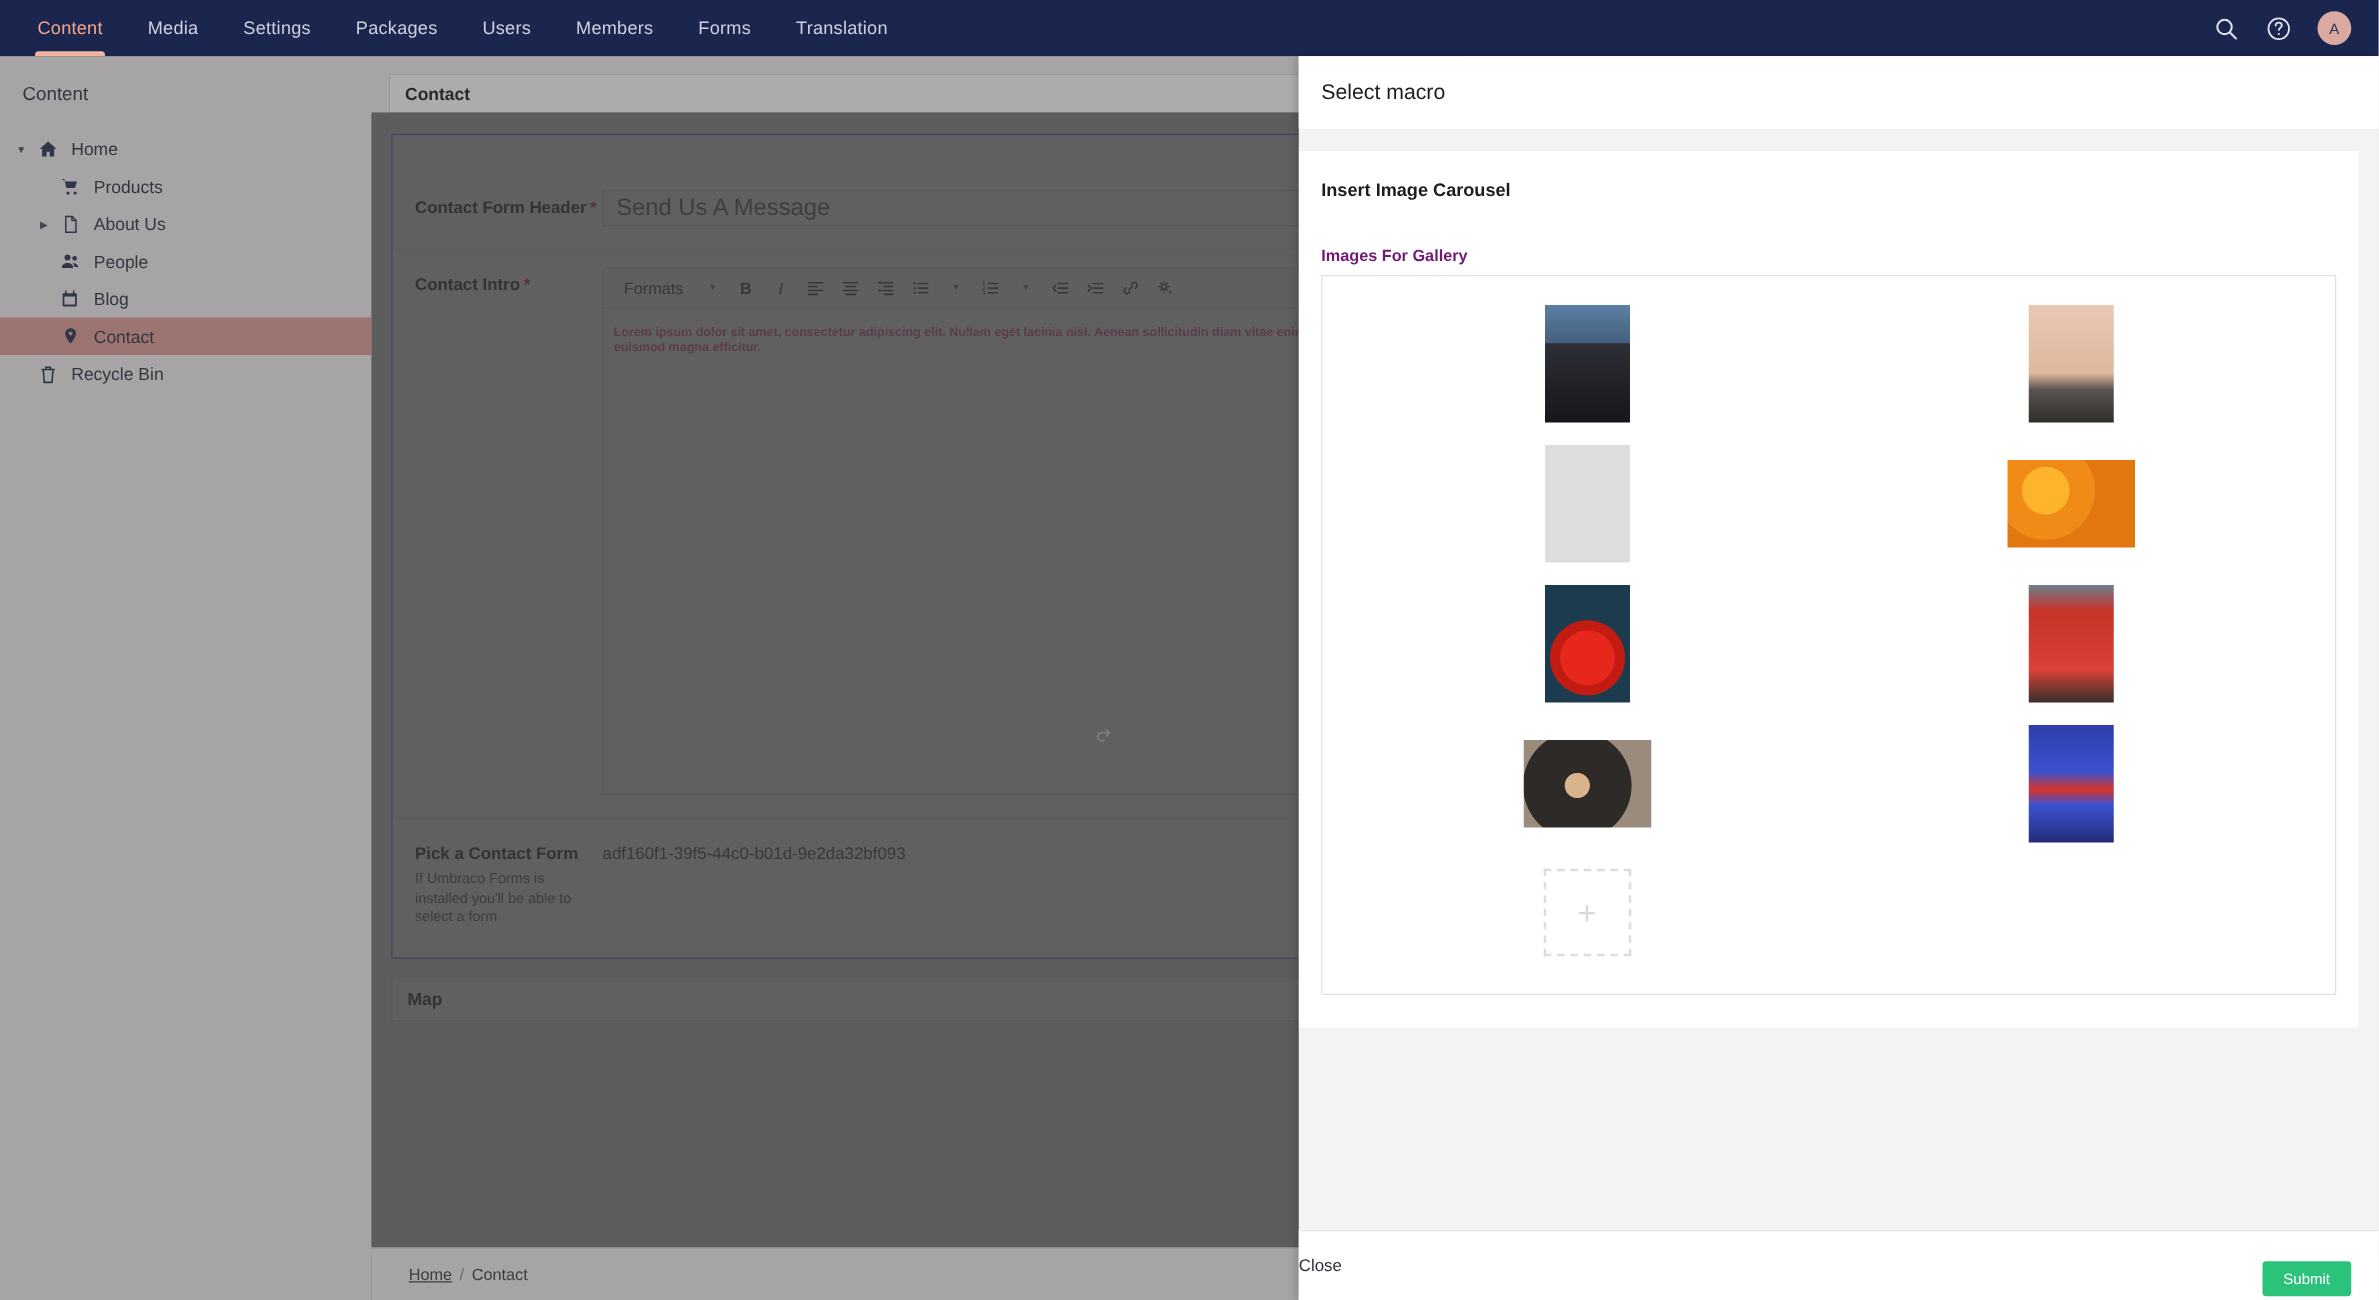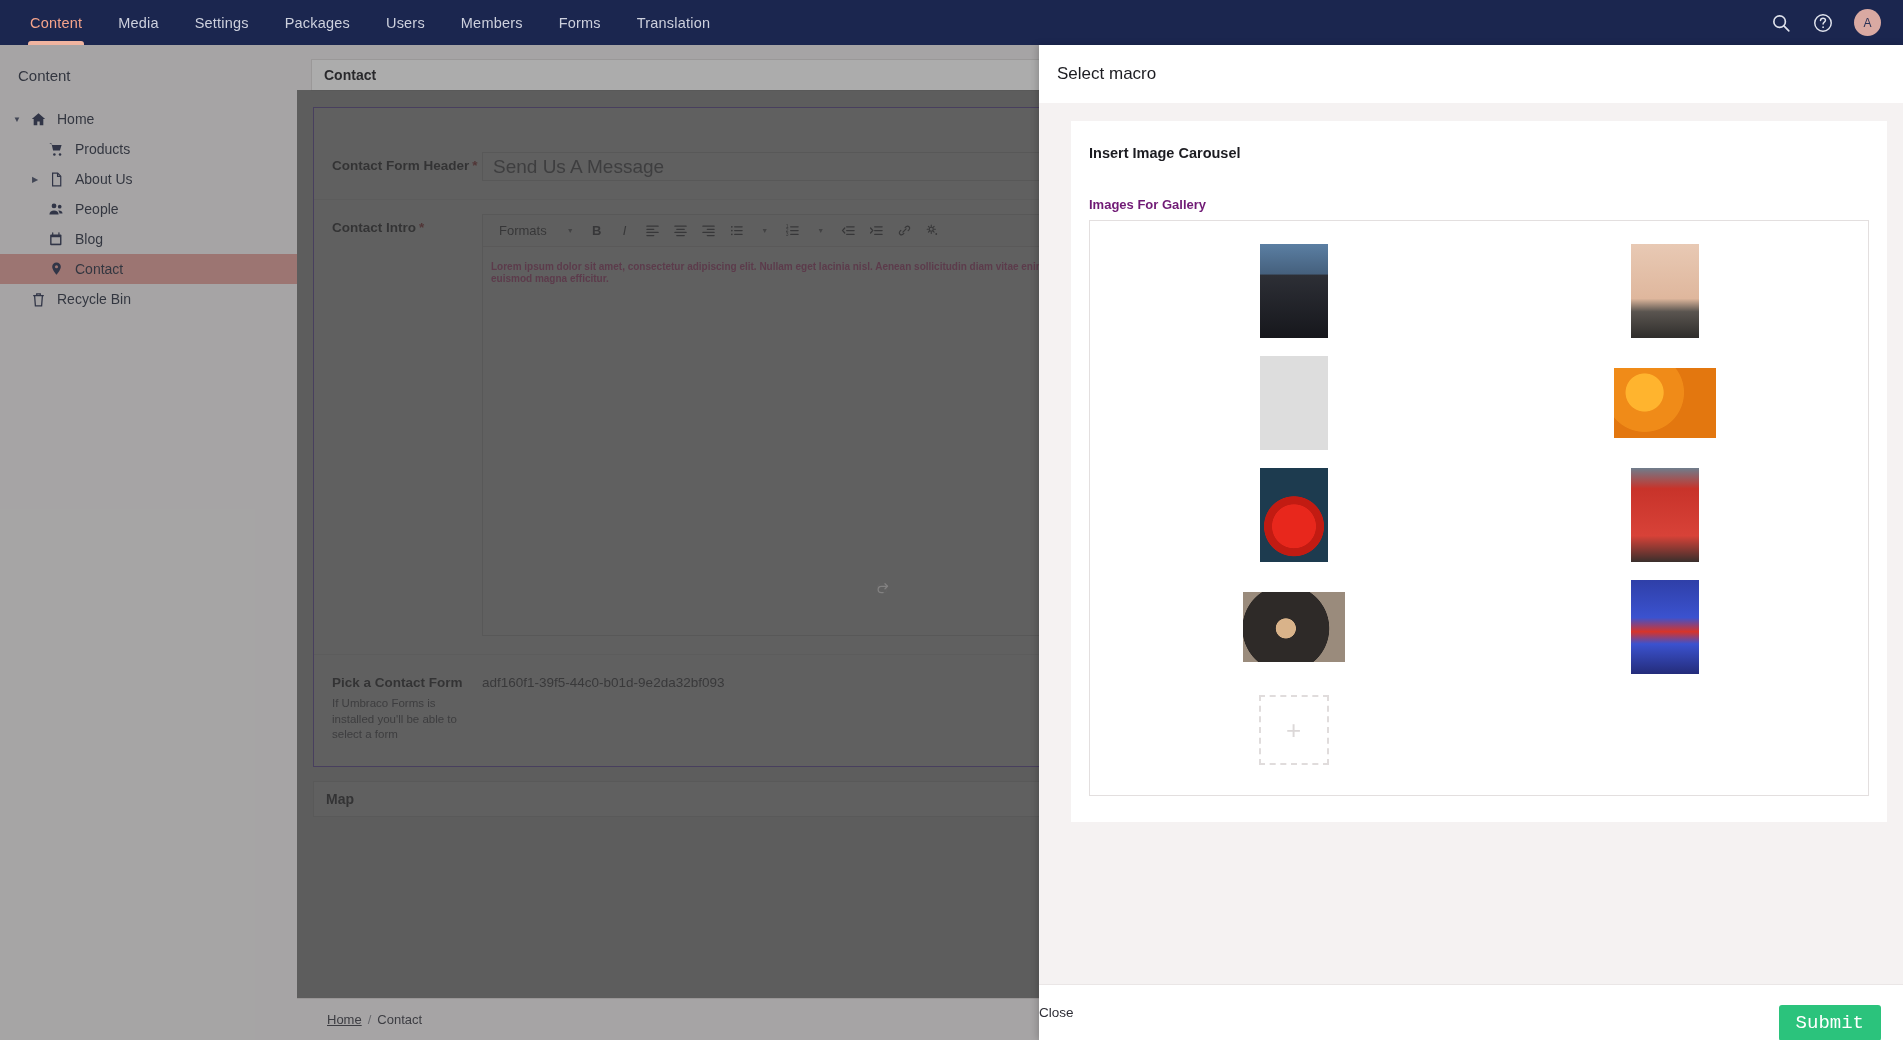--- a/index.html
+++ b/index.html
@@ -148,21 +148,21 @@
   
   .panel {
     position: absolute; top: 45px; right: 0; width: 864px; height: 995px;
     background: #f5f2f2; z-index: 10; display: flex; flex-direction: column;
     box-shadow: -2px 0 7px rgba(0,0,0,.18);
   }
   .panel-head {
     background: #fff; height: 58px; display: flex; align-items: center;
     padding-left: 18px; font-size: 17px; color: #1c1c21;
   }
-  .panel-scroll { flex: 1; overflow: hidden; padding: 18px 16px 0 32px; }
+  .panel-scroll { flex: 1; overflow: hidden; padding: 18px 16px 0 0; }
   .macro-card { background: #fff; padding: 24px 18px 26px 18px; }
   .macro-title { font-size: 14.5px; color: #1c1c21; font-weight: 700; }
   .macro-field-label {
     font-size: 13px; color: #701a75; font-weight: 700; margin-top: 36px;
   }
   .gallery {
     margin-top: 8px; border: 1px solid #e3dfdf; background: #fff;
     padding: 14px 18px 18px 18px; display: grid;
     grid-template-columns: 1fr 1fr; gap: 0px 0px;
     justify-items: center; align-items: center;
@@ -183,22 +183,22 @@
     height: 56px; background: #fff; border-top: 1px solid #eae6e6;
     display: flex; align-items: center; justify-content: space-between;
     padding-right: 22px; gap: 18px;
   }
   .btn-link {
     font-size: 13.5px; color: #2e2e36; cursor: pointer; background: none;
     border: none; font-family: "Liberation Sans", sans-serif;
   }
   .btn-primary {
     background: #2bc37c; color: #fff; border: none; padding: 7px 17px;
-    font-size: 19px; border-radius: 3px; cursor: pointer;
-    font-family: Liberation Mono, monospace;
+    font-size: 12px; border-radius: 3px; cursor: pointer;
+    font-family: Liberation Sans, sans-serif;
     margin-top: 21px;
   }
 </style>
 </head>
 <body>
 
 <div id="app">
 
   <div class="topnav">
     <div class="nav-items" id="navItems">

